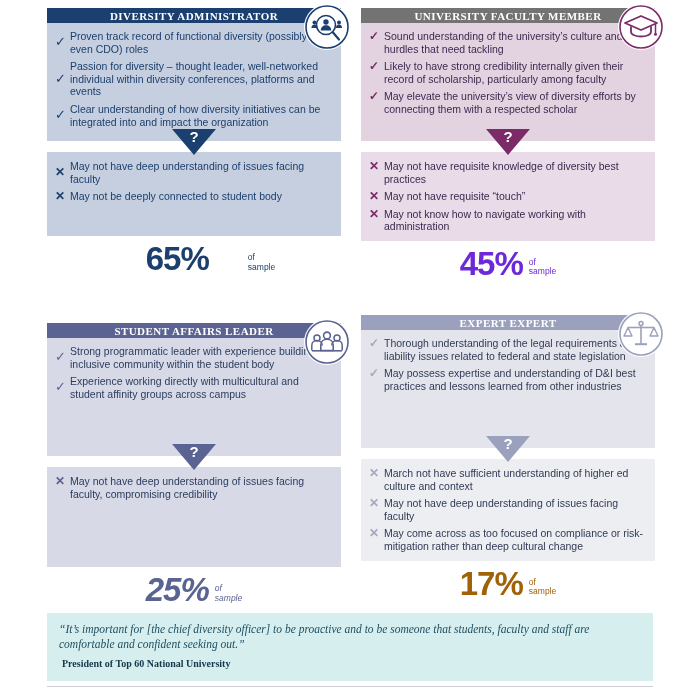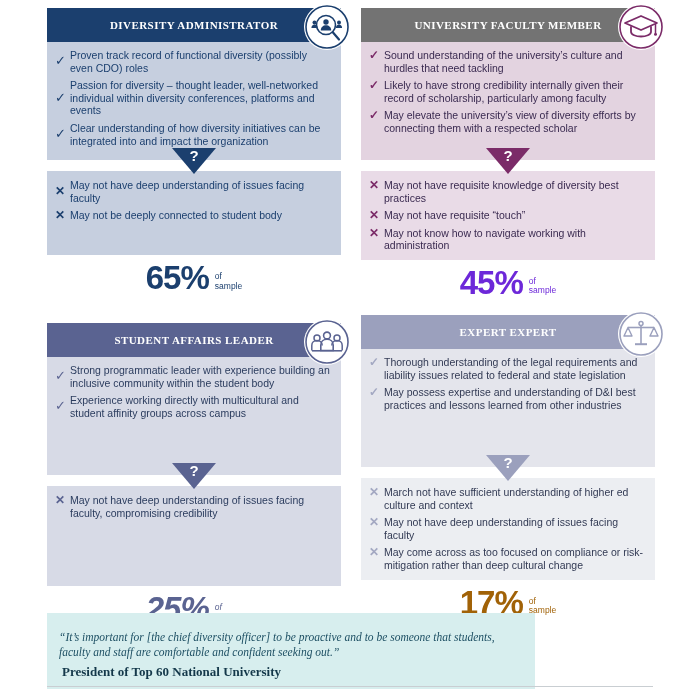--- a/index.html
+++ b/index.html
@@ -14,21 +14,21 @@
 
   
   .quad{position:absolute;width:294px;}
   .q1{left:47px;top:8px;}
   .q2{left:361px;top:8px;}
   .q3{left:47px;top:315px;margin-top:8px;}
   .q4{left:361px;top:315px;}
 
   .hdr{
     position:relative;
-    height:34px;
+    height:15px;
     display:flex;align-items:center;justify-content:center;
     color:#ffffff;
     font-family:"Liberation Serif", serif;
     font-weight:bold;
     font-size:11px;
     letter-spacing:.45px;
   }
   .q1 .hdr{background:#1b3f6e;}
   .q2 .hdr{background:#737373;}
   .q3 .hdr{background:#5a6391;}
@@ -123,21 +123,21 @@
     font-family:"Liberation Sans", sans-serif;
     font-weight:bold;
     font-size:33px;
     line-height:33px;
     letter-spacing:-1px;
   }
   .pctsub{
     font-size:8.5px;line-height:9.5px;
     padding-bottom:3px;
   }
-  .q1 .pctnum,.q1 .pctsub{color:#1b3f6e;}
+  .q1 .pctnum,.q1 .pctsub{color:#1b3f6e;margin-left:33px;}
   .q2 .pctnum,.q2 .pctsub{color:#6d28d9;}
   .q3 .pctnum,.q3 .pctsub{color:#5a6391;font-style:italic;}
   .q4 .pctnum,.q4 .pctsub{color:#a16207;}
 
   
   .badge{
     position:absolute;
     right:-9px;top:-4px;
     width:46px;height:46px;
     border-radius:50%;
@@ -146,36 +146,36 @@
     z-index:6;
   }
   .badge svg{display:block;}
 
   
   .note{
     position:absolute;left:50px;top:602px;width:600px;
     font-size:7.5px;color:#9aa0a6;letter-spacing:.1px;
   }
   .quotebox{
-    position:absolute;left:47px;top:613px;width:488px;
+    position:absolute;left:47px;top:613px;width:606px;
     background:#d7eeee;
-    padding:17px 12px 10px 12px;
+    padding:9px 12px 10px 12px;
     box-sizing:border-box;
   }
   .quotetext{
     font-family:"Liberation Serif", serif;
     font-style:italic;
     font-size:11.5px;
     line-height:14.5px;
     color:#1d4f63;
   }
   .quoteattr{
     font-family:"Liberation Serif", serif;
     font-weight:bold;
-    font-size:13px;
+    font-size:10px;
     line-height:14px;
     color:#14384a;
     margin-top:6px;
     padding-left:3px;
   }
   .rule{
     position:absolute;left:47px;top:686px;width:606px;height:1px;
     background:#c9ced2;
   }
 </style>

